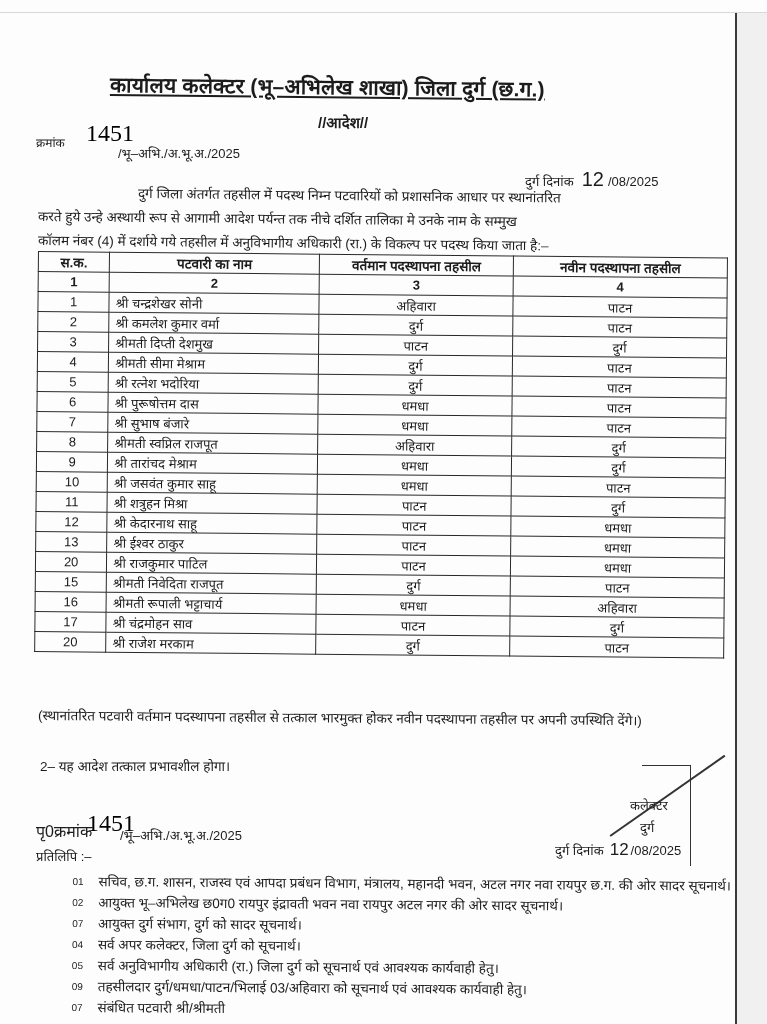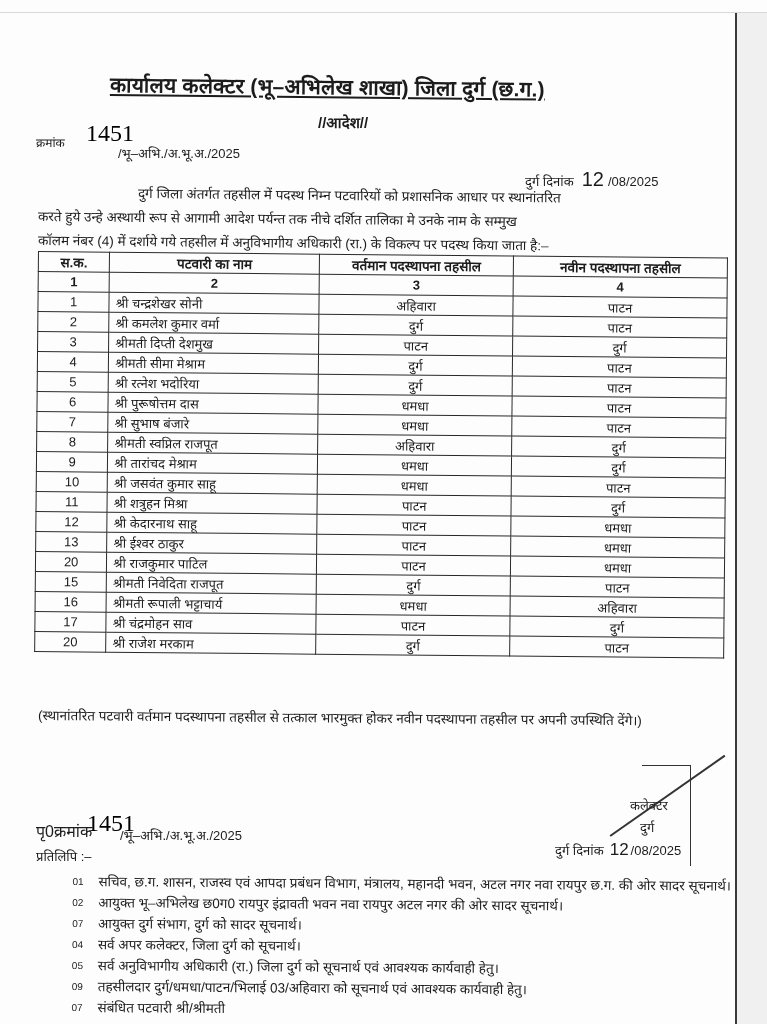--- a/index.html
+++ b/index.html
@@ -206,20 +206,21 @@
             <td class="c1">20</td>
             <td class="c2">श्री राजेश मरकाम</td>
             <td class="c3">दुर्ग</td>
             <td class="c4">पाटन</td>
           </tr>
         </tbody>
     </table>
   </div>
 
   <div class="abs note">(स्थानांतरित पटवारी वर्तमान पदस्थापना तहसील से तत्काल भारमुक्त होकर नवीन पदस्थापना तहसील पर अपनी उपस्थिति देंगे।)</div>
+  <div class="abs point2">2– यह आदेश तत्काल प्रभावशील होगा।</div>
 
   <div class="sig-box"></div>
   <div class="sig-slash"></div>
   <div class="abs collector">कलेक्टर</div>
   <div class="abs collector2">दुर्ग</div>
 
   <div class="abs pr-order">पृ0क्रमांक</div>
   <div class="abs hand pr-num">1451</div>
   <div class="abs pr-suffix">/भू–अभि./अ.भू.अ./2025</div>
   <div class="abs copy-label">प्रतिलिपि :–</div>

